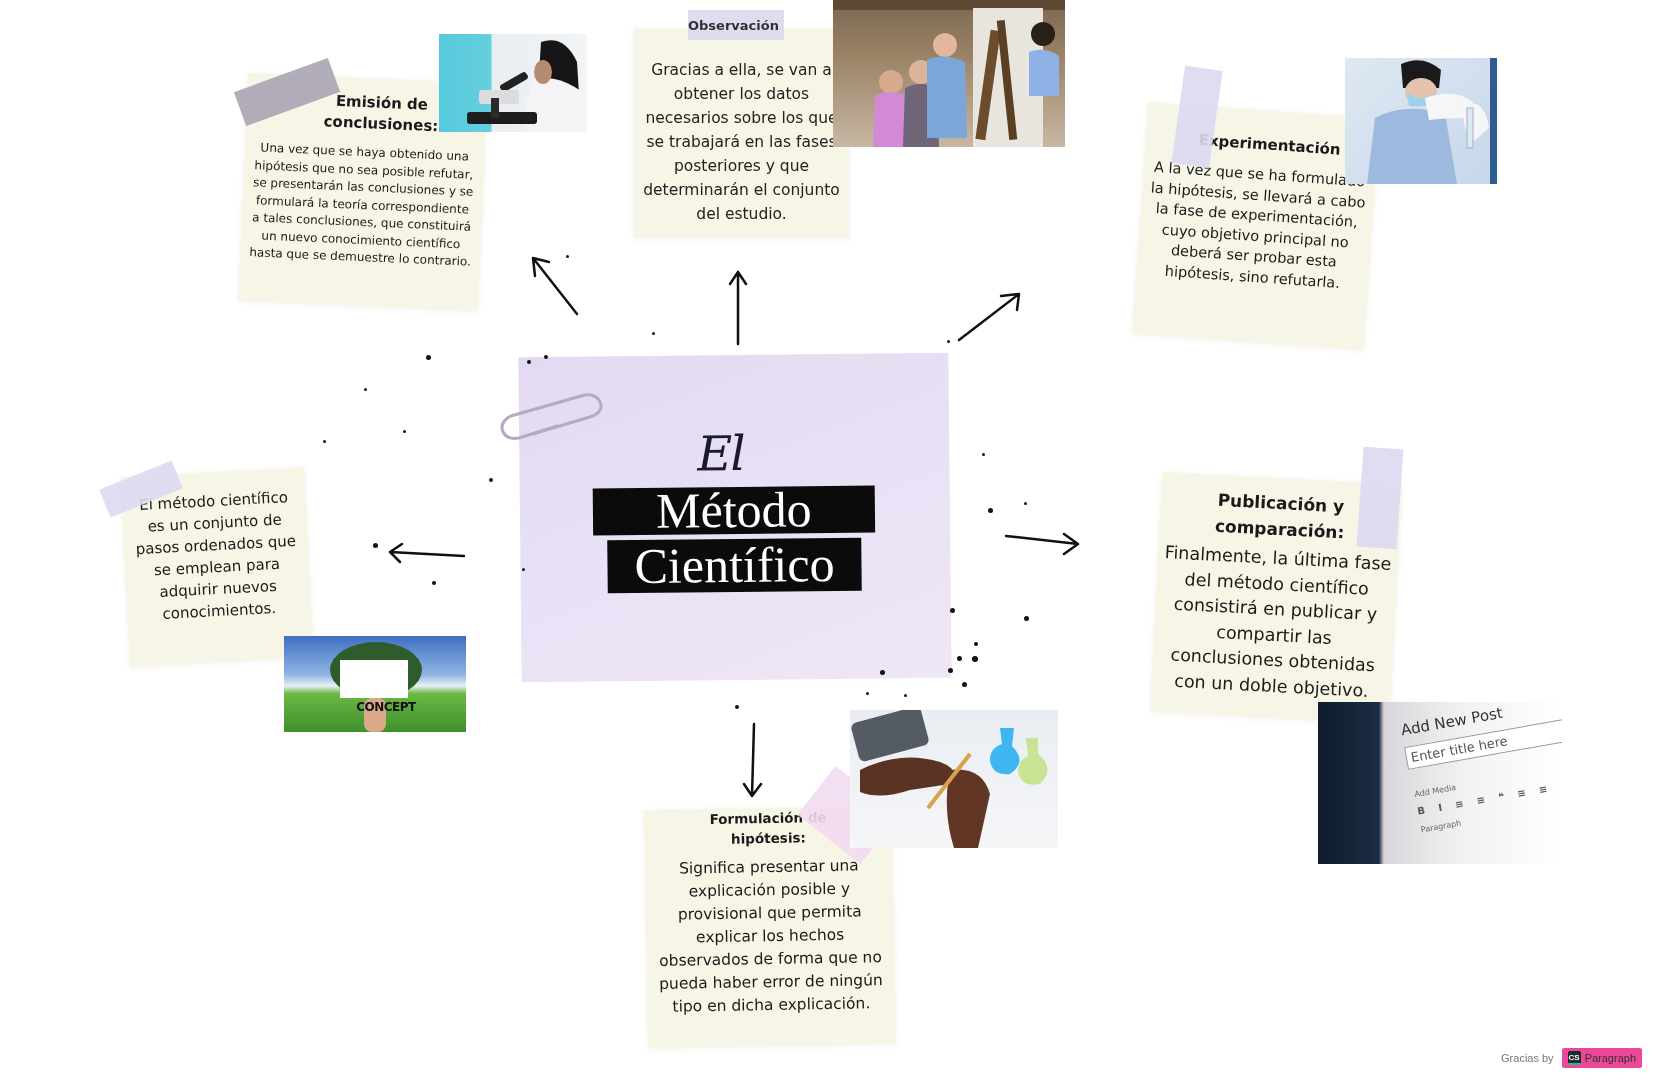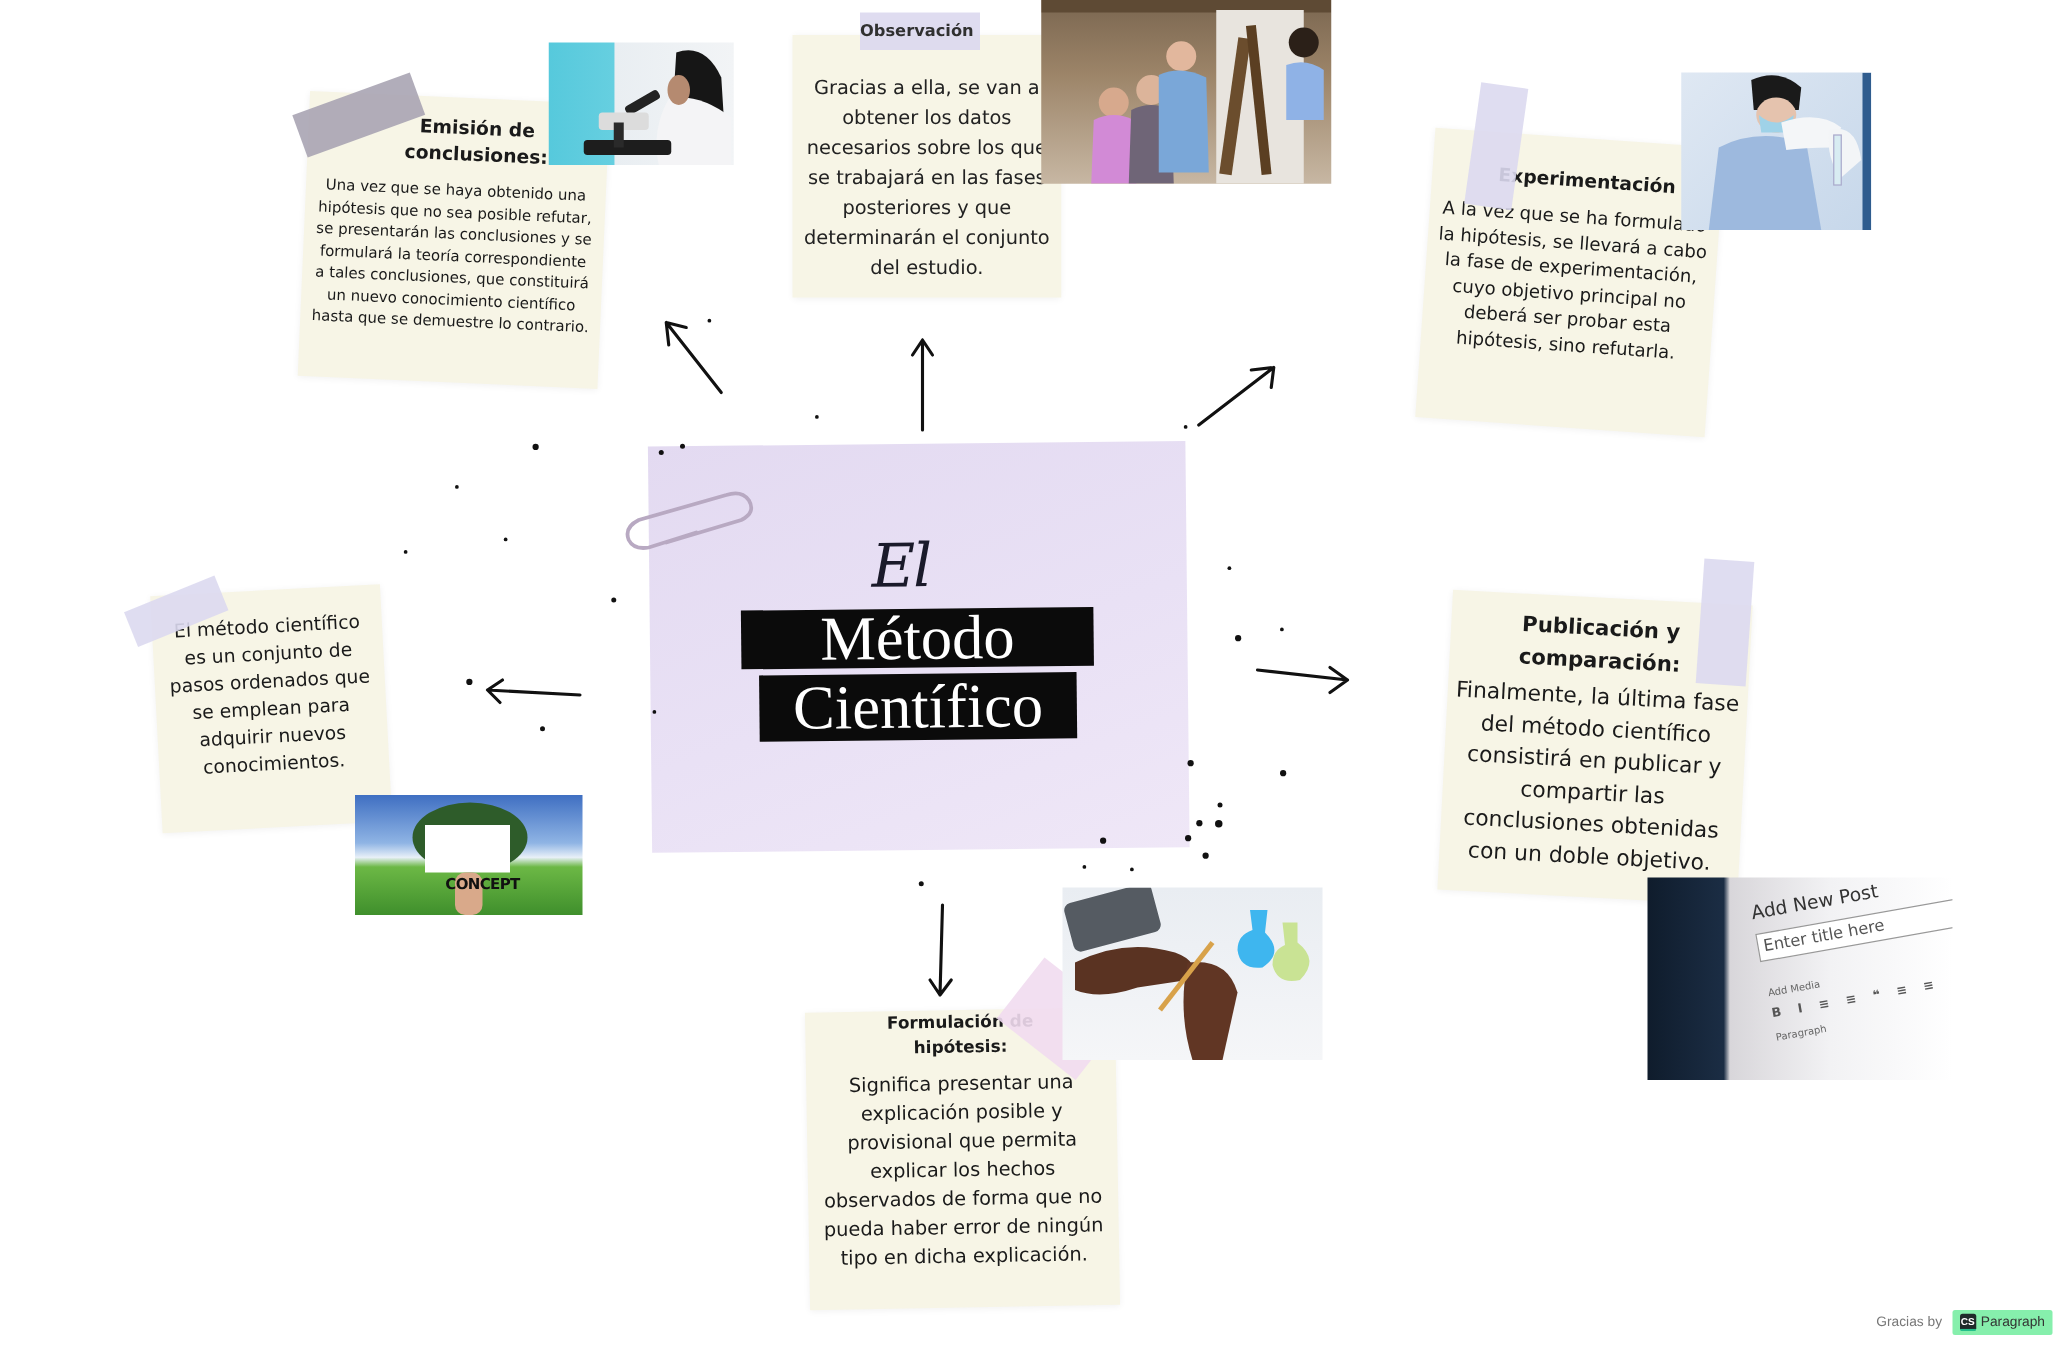--- a/index.html
+++ b/index.html
@@ -47,21 +47,21 @@
     position: absolute; left: 497px; top: 392px; width: 110px; height: 50px;
   }
 
   .footer {
     position: absolute; right: 12px; bottom: 12px;
     display: flex; align-items: center; gap: 8px;
     font-family: "Liberation Sans", sans-serif; font-size: 11px; color: #777;
   }
   .footer .badge {
     display: flex; align-items: center; gap: 4px;
-    background: #86efac; padding: 3px 6px; border-radius: 2px; color: #333;
+    background: #ec4899; padding: 3px 6px; border-radius: 2px; color: #333;
   }
   .footer .cs-logo {
     width: 13px; height: 12px; background: #1f2a2a; color: #fff;
     font-size: 8px; font-weight: bold; display: flex; align-items: center;
     justify-content: center; border-radius: 2px; border-bottom: 2px solid #24c08a;
   }
 </style>
 </head>
 <body>
 

